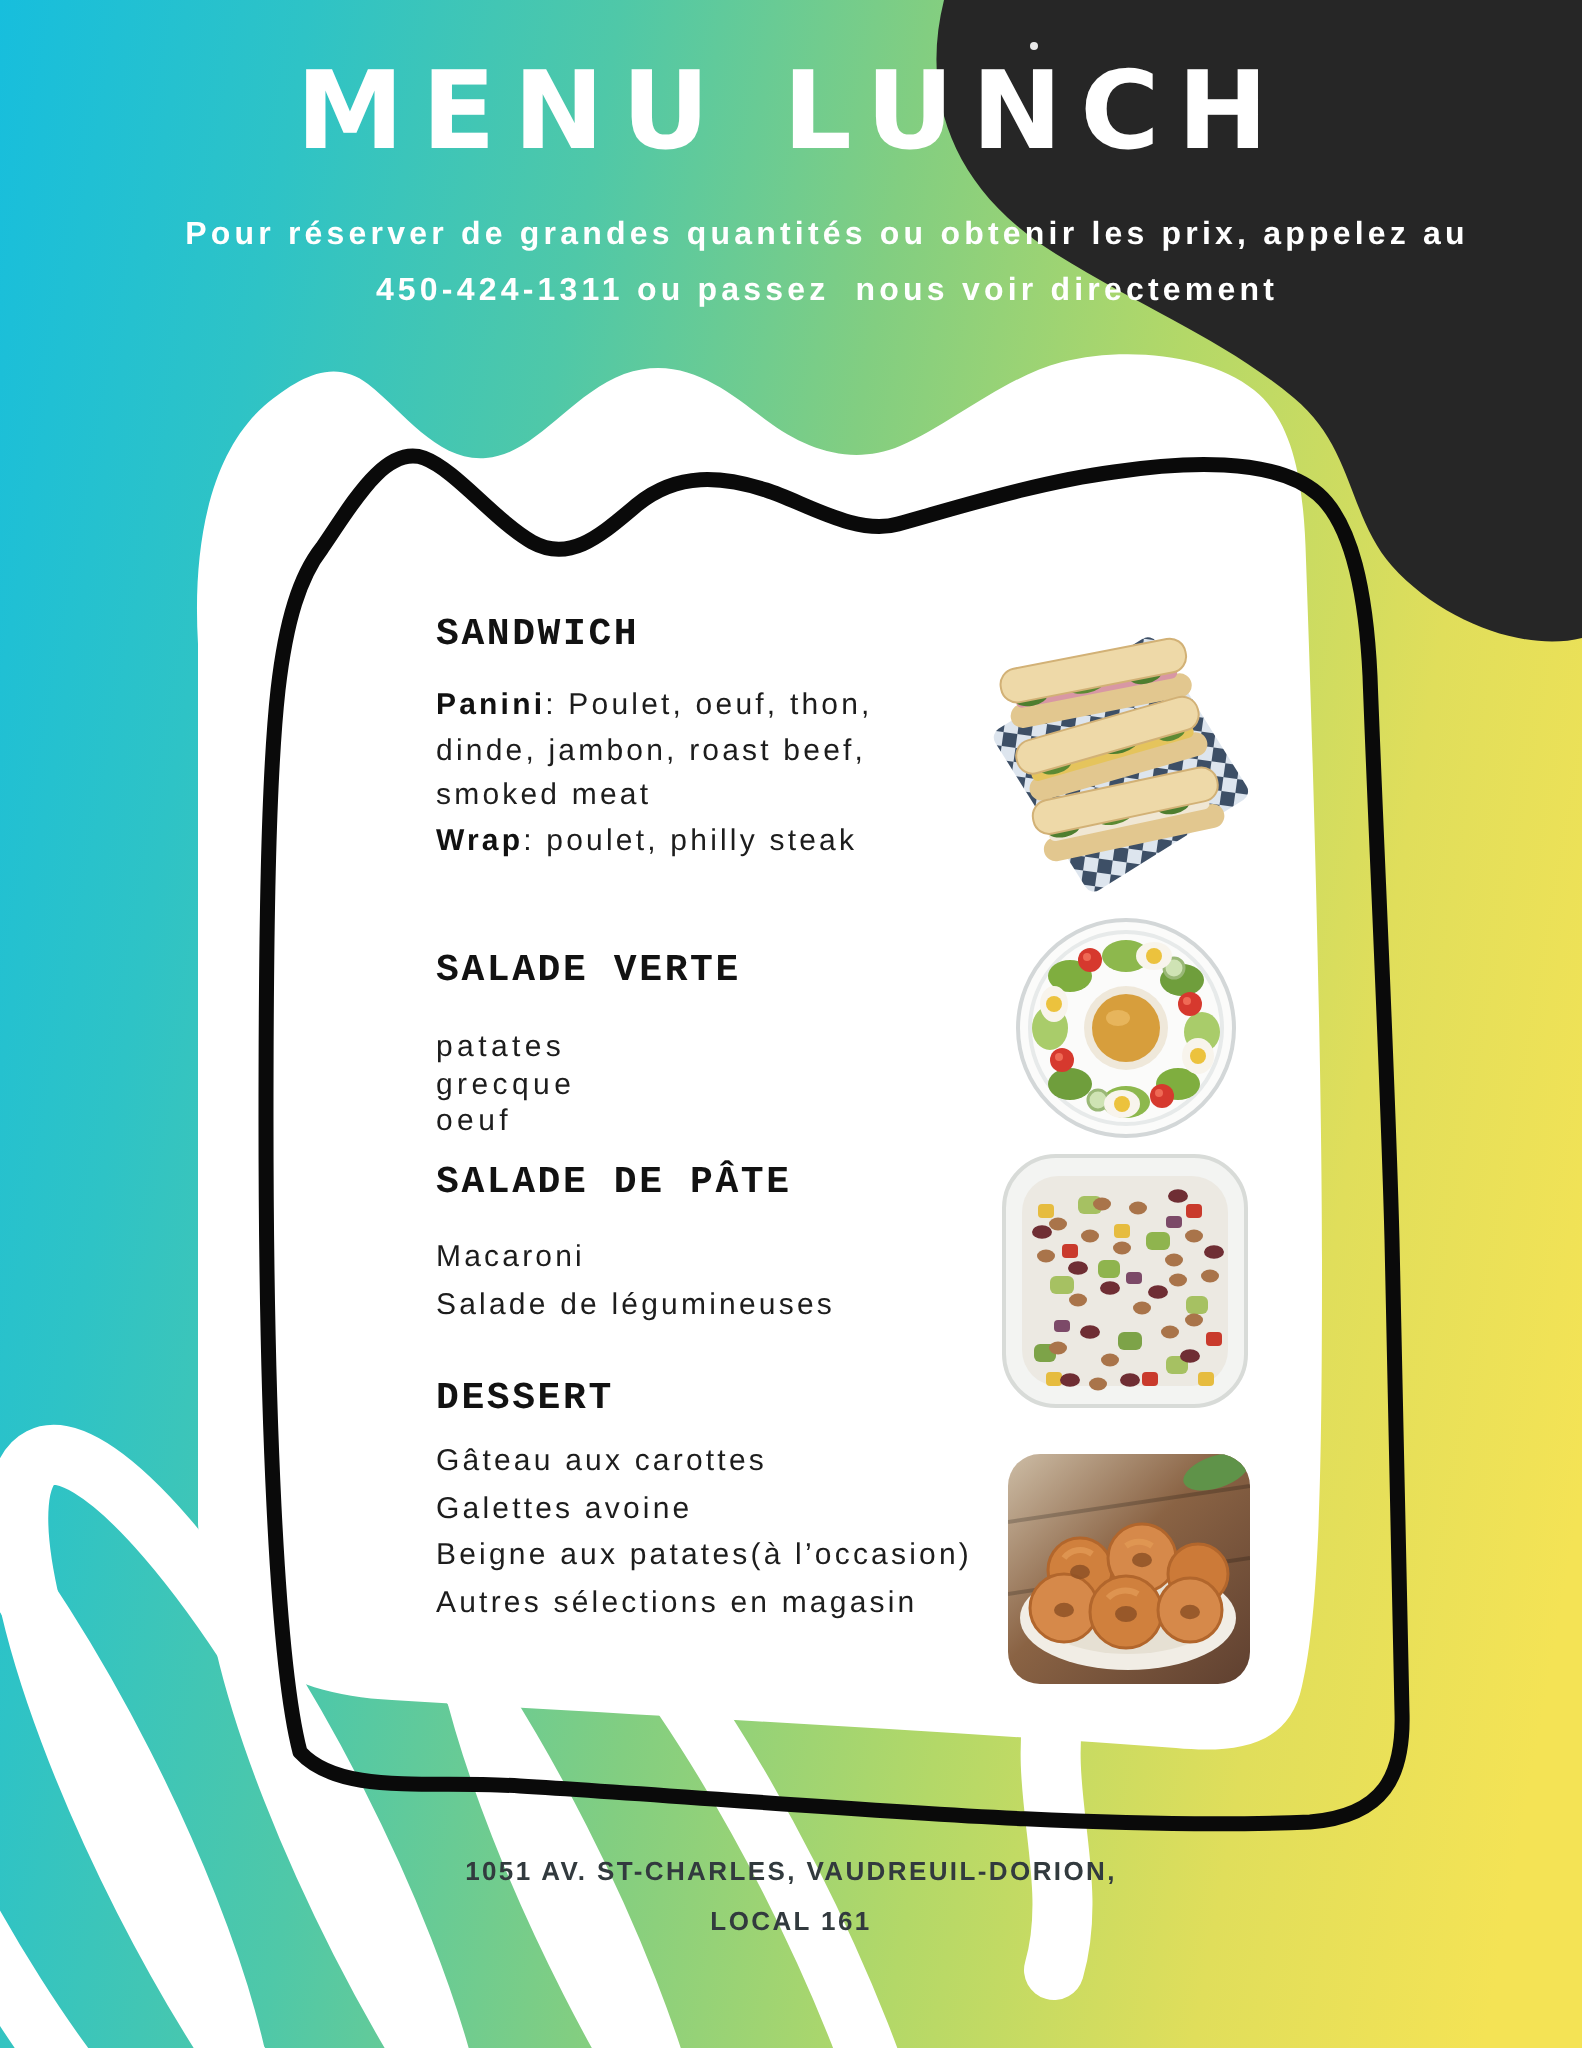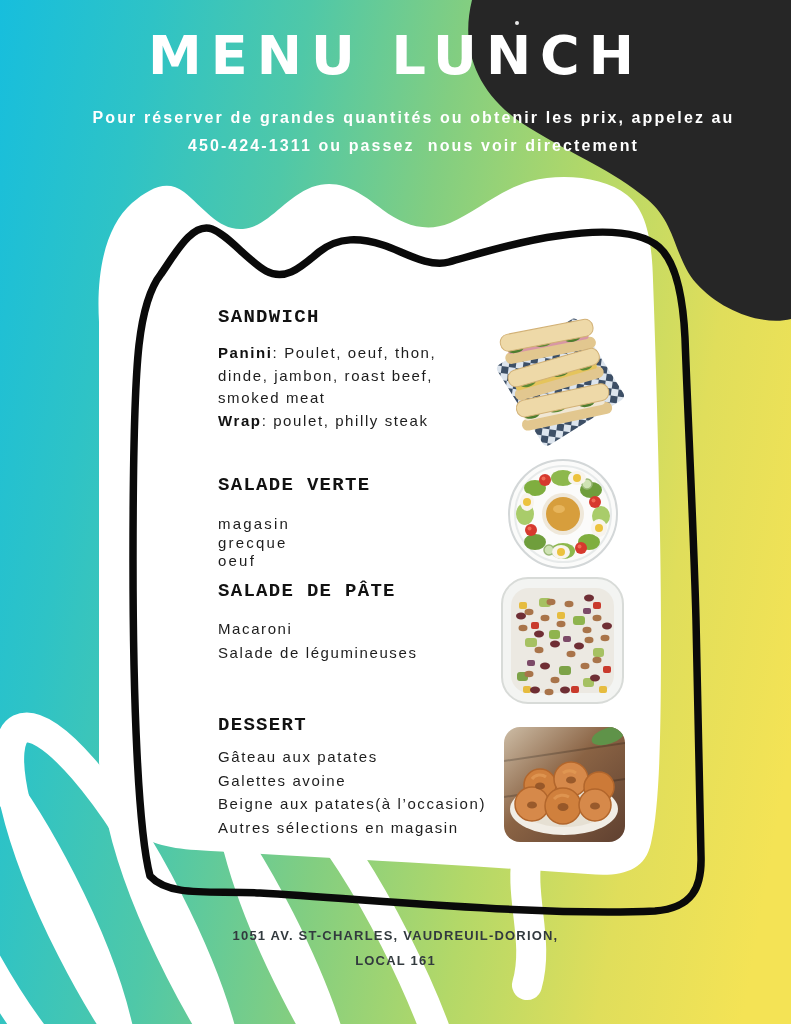--- a/index.html
+++ b/index.html
@@ -27,21 +27,21 @@
   }
   .itemlines{margin:0;color:#1d1d1d;font-size:15px;letter-spacing:1.6px;}
   .ln{display:block;}
   .ln b{font-weight:bold;color:#111;}
   .sec-sandwich{top:306px}
   .sec-sandwich .itemlines{margin-top:14px;line-height:22.5px;}
   .sec-verte{top:474px}
   .sec-verte .itemlines{margin-top:19px;line-height:18.5px;letter-spacing:2.2px;}
   .sec-pate{top:580px}
   .sec-pate .itemlines{margin-top:15px;line-height:24px;}
-  .sec-dessert{top:714px}
+  .sec-dessert{top:688px}
   .sec-dessert .itemlines{margin-top:9px;line-height:23.5px;}
   .footer{
     position:absolute;top:923px;left:0;width:100%;margin:0;text-align:center;z-index:6;
     color:#323a3e;font-weight:bold;font-size:13px;letter-spacing:1.2px;line-height:25px;
   }
   .photo{position:absolute;margin:0;z-index:6;}
   .photo svg{display:block;width:100%;height:100%;}
   .photo-sandwich{left:487px;top:311px;width:146px;height:144px;}
   .photo-salad{left:503px;top:458px;width:120px;height:113px;}
   .photo-bean{left:499px;top:574px;width:127px;height:133px;}
@@ -110,38 +110,38 @@
       <span class="ln"><b>Panini</b><span>: Poulet, oeuf, thon,</span></span>
       <span class="ln">dinde, jambon, roast beef,</span>
       <span class="ln">smoked meat</span>
       <span class="ln"><b>Wrap</b><span>: poulet, philly steak</span></span>
     </p>
   </section>
 
   <section class="sec sec-verte">
     <h2>SALADE VERTE</h2>
     <p class="itemlines">
-      <span class="ln">magasin</span>
+      <span class="ln">patates</span>
       <span class="ln">grecque</span>
       <span class="ln">oeuf</span>
     </p>
   </section>
 
   <section class="sec sec-pate">
     <h2>SALADE DE PÂTE</h2>
     <p class="itemlines">
       <span class="ln">Macaroni</span>
       <span class="ln">Salade de légumineuses</span>
     </p>
   </section>
 
   <section class="sec sec-dessert">
     <h2>DESSERT</h2>
     <p class="itemlines">
-      <span class="ln">Gâteau aux patates</span>
+      <span class="ln">Gâteau aux carottes</span>
       <span class="ln">Galettes avoine</span>
       <span class="ln">Beigne aux patates(à l’occasion)</span>
       <span class="ln">Autres sélections en magasin</span>
     </p>
   </section>
 
   <figure class="photo photo-sandwich">
     <svg viewBox="0 0 146 144" aria-hidden="true">
       <defs>
         <pattern id="chk" width="14" height="14" patternUnits="userSpaceOnUse" patternTransform="rotate(40 73 70)">

